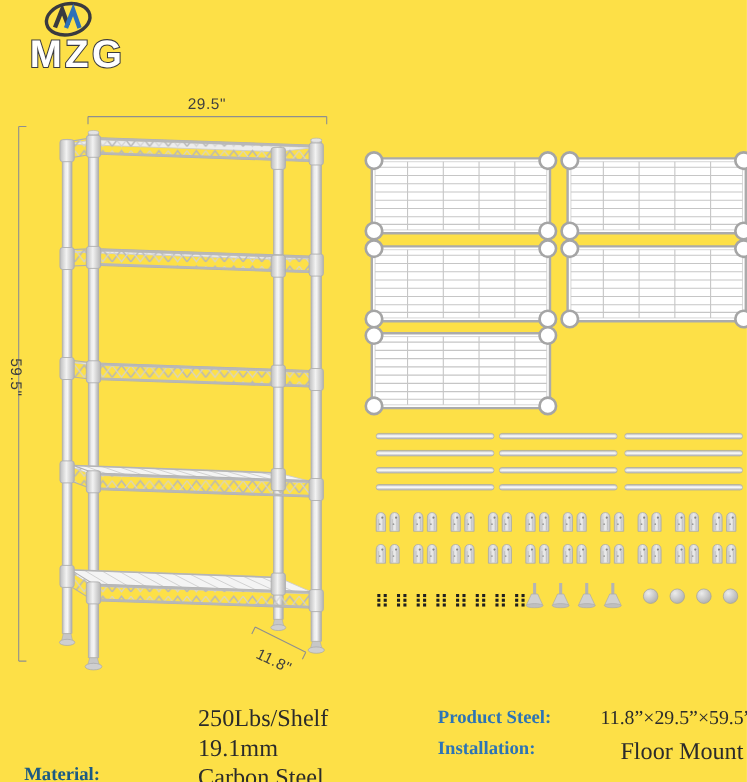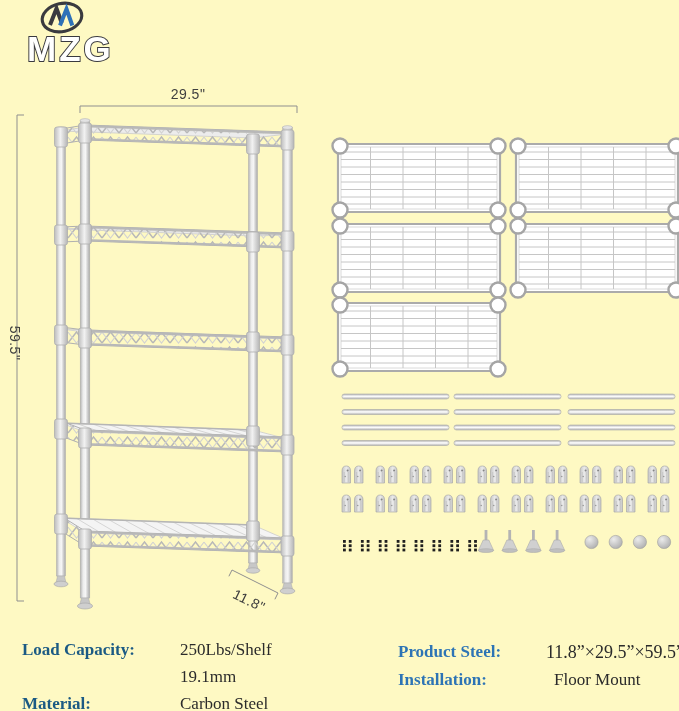--- a/index.html
+++ b/index.html
@@ -1,26 +1,26 @@
 <!DOCTYPE html>
 <html style="--labL: #1b5a84; --labR: #2d74b5; --logoDark: #3a3a3f;"><head>
 <meta charset="utf-8">
 <style>
   html,body{margin:0;padding:0;background:#ffffff;}
-  .canvas{position:relative;width:679px;height:711px;background:#fef9c3;overflow:hidden;
+  .canvas{position:relative;width:679px;height:711px;background:#fde047;overflow:hidden;
           font-family:"Liberation Sans",sans-serif;}
   svg text.dim{font-family:"Liberation Sans",sans-serif;font-size:14px;fill:#3f3f3f;letter-spacing:.5px;}
   svg text.brand{font-family:"Liberation Sans",sans-serif;font-size:35px;font-weight:bold;
                  letter-spacing:3px;fill:#ffffff;stroke:var(--logoDark,#3a3a3f);stroke-width:1.9px;
                  paint-order:stroke;}
   .specs .srow{position:absolute;height:22px;white-space:nowrap;font-family:"Liberation Serif",serif;}
   .lab{font-weight:bold;font-size:17px;}
   .labL{color:var(--labL,#1b5a84);}
   .labR{color:var(--labR,#2d74b5);}
-  .val{position:absolute;top:0;color:#2b2b2b;font-size:17px;}
+  .val{position:absolute;top:0;color:#2b2b2b;font-size:22px;}
   .valBig{font-size:18px;}
 </style>
 </head>
 <body>
 
 <div class="canvas">
 
 <svg width="679" height="711" viewBox="0 0 679 711">
   <defs>
     <linearGradient id="poleG" x1="0" y1="0" x2="1" y2="0">
@@ -317,33 +317,32 @@
         <use href="#ball" transform="translate(591.5,542)"></use>
         <use href="#ball" transform="translate(615.7,542)"></use>
         <use href="#ball" transform="translate(639.9,542)"></use>
         <use href="#ball" transform="translate(664.1,542)"></use>
       </g>
 </svg>
 
 
 <div class="specs">
   <div class="srow" style="left:22px;top:640px">
-    <span class="lab labL">Load Capacity:</span>
     <span class="val" style="left:158px">250Lbs/Shelf</span>
   </div>
   <div class="srow" style="left:22px;top:667px">
     <span class="val" style="left:158px">19.1mm</span>
   </div>
   <div class="srow" style="left:22px;top:694px">
     <span class="lab labL">Material:</span>
     <span class="val" style="left:158px">Carbon Steel</span>
   </div>
   <div class="srow" style="left:398px;top:642px">
     <span class="lab labR">Product Steel:</span>
     <span class="val valBig" style="left:148px">11.8”×29.5”×59.5”</span>
   </div>
   <div class="srow" style="left:398px;top:670px">
     <span class="lab labR">Installation:</span>
-    <span class="val" style="left:156px">Floor Mount</span>
+    <span class="val" style="left:166px">Floor Mount</span>
   </div>
 </div>
 
 </div>
 
 </body></html>

